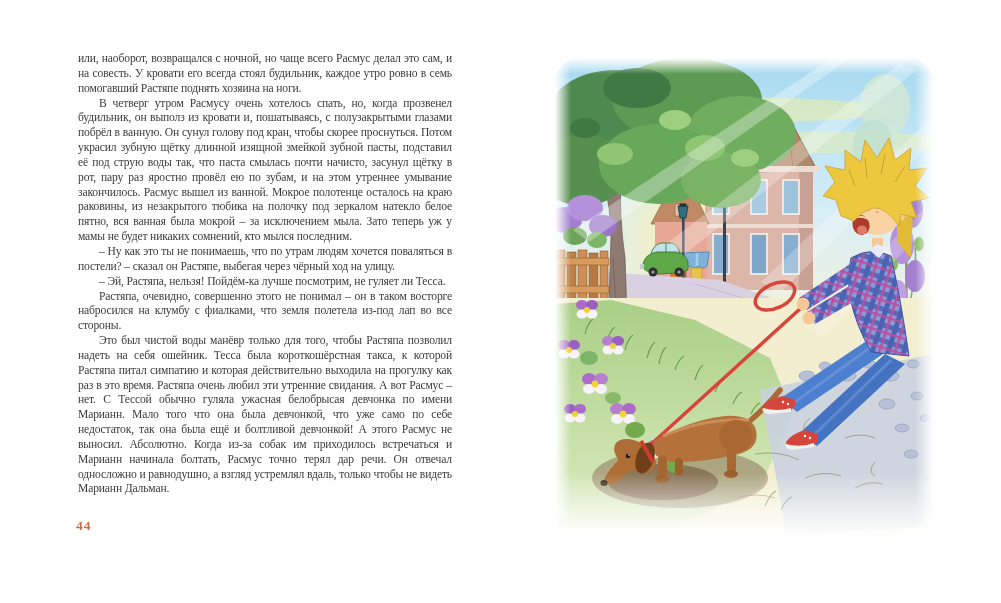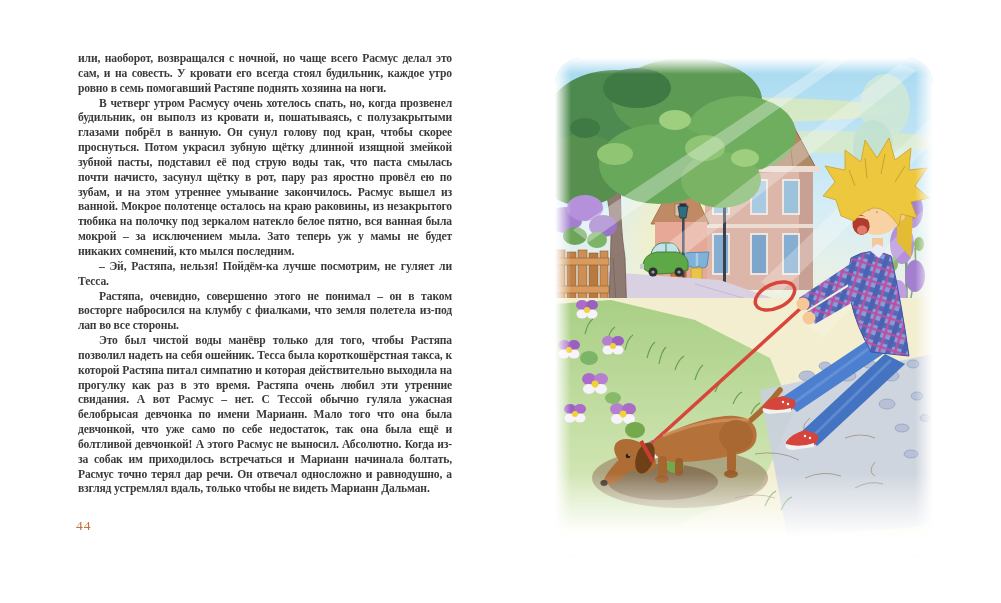--- a/index.html
+++ b/index.html
@@ -2,28 +2,28 @@
 <html lang="ru"><head>
 <meta charset="utf-8">
 <style>
   html,body{margin:0;padding:0;background:#ffffff;}
   body{width:1001px;height:603px;position:relative;overflow:hidden;
        font-family:"Liberation Serif","DejaVu Serif",serif;}
   .spread{position:absolute;inset:0;background:#ffffff;}
   
   .text-column{
     position:absolute;left:78px;top:52px;width:374px;
-    font-size:11.6px;line-height:14.85px;font-weight:bold;
+    font-size:11.6px;line-height:14.85px;font-weight:normal;
     letter-spacing:-0.15px;color:#3b3b3b;text-align:justify;
   }
   .text-column p{margin:0;padding:0;}
   .text-column p.indent{text-indent:21px;}
   .page-number{
     position:absolute;left:76px;top:518px;
-    font-size:13.5px;font-weight:normal;color:#c2703e;letter-spacing:1px;
+    font-size:13.5px;font-weight:bold;color:#c2703e;letter-spacing:1px;
   }
   
   .illustration{
     position:absolute;left:555px;top:58px;width:378px;height:500px;
     border-radius:26px;overflow:hidden;
   }
   .illustration svg{display:block;width:378px;height:500px;}
   .fade{position:absolute;pointer-events:none;}
   .fade-n{left:0;top:0;right:0;height:16px;background:linear-gradient(#fff,rgba(255,255,255,0));}
   .fade-s{left:0;bottom:0;right:0;height:85px;background:linear-gradient(rgba(255,255,255,0),#fff 75%);}
@@ -32,20 +32,21 @@
 </style>
 </head>
 <body>
 
 <div class="spread">
 
   <div>
     <div class="text-column">
         <p class="para">или, наоборот, возвращался с ночной, но чаще всего Расмус делал это сам, и на совесть. У кровати его всегда стоял будильник, каждое утро ровно в семь помогавший Растяпе поднять хозяина на ноги.</p>
         <p class="para indent">В четверг утром Расмусу очень хотелось спать, но, когда прозвенел будильник, он выполз из кровати и, пошатываясь, с полузакрытыми глазами побрёл в ванную. Он сунул голову под кран, чтобы скорее проснуться. Потом украсил зубную щётку длинной изящной змейкой зубной пасты, подставил её под струю воды так, что паста смылась почти начисто, засунул щётку в рот, пару раз яростно провёл ею по зубам, и на этом утреннее умывание закончилось. Расмус вышел из ванной. Мокрое полотенце осталось на краю раковины, из незакрытого тюбика на полочку под зеркалом натекло белое пятно, вся ванная была мокрой – за исключением мыла. Зато теперь уж у мамы не будет никаких сомнений, кто мылся последним.</p>
+        <p class="para indent">– Ну как это ты не понимаешь, что по утрам людям хочется поваляться в постели? – сказал он Растяпе, выбегая через чёрный ход на улицу.</p>
         <p class="para indent">– Эй, Растяпа, нельзя! Пойдём-ка лучше посмотрим, не гуляет ли Тесса.</p>
         <p class="para indent">Растяпа, очевидно, совершенно этого не понимал – он в таком восторге набросился на клумбу с фиалками, что земля полетела из-под лап во все стороны.</p>
         <p class="para indent">Это был чистой воды манёвр только для того, чтобы Растяпа позволил надеть на себя ошейник. Тесса была короткошёрстная такса, к которой Растяпа питал симпатию и которая действительно выходила на прогулку как раз в это время. Растяпа очень любил эти утренние свидания. А вот Расмус – нет. С Тессой обычно гуляла ужасная белобрысая девчонка по имени Марианн. Мало того что она была девчонкой, что уже само по себе недостаток, так она была ещё и болтливой девчонкой! А этого Расмус не выносил. Абсолютно. Когда из-за собак им приходилось встречаться и Марианн начинала болтать, Расмус точно терял дар речи. Он отвечал односложно и равнодушно, а взгляд устремлял вдаль, только чтобы не видеть Марианн Дальман.</p>
       </div>
     <div class="page-number">44</div>
   </div>
 
   <div>
     <div class="illustration" role="img" aria-label="Мальчик со светлыми взъерошенными волосами в клетчатой рубашке и джинсах, упираясь, тянет красный поводок; рыжая такса обнюхивает землю среди фиалок; на заднем плане улица городка с домами, деревом, забором и зелёной машиной">
       <svg viewBox="0 0 378 500" xmlns="http://www.w3.org/2000/svg">

